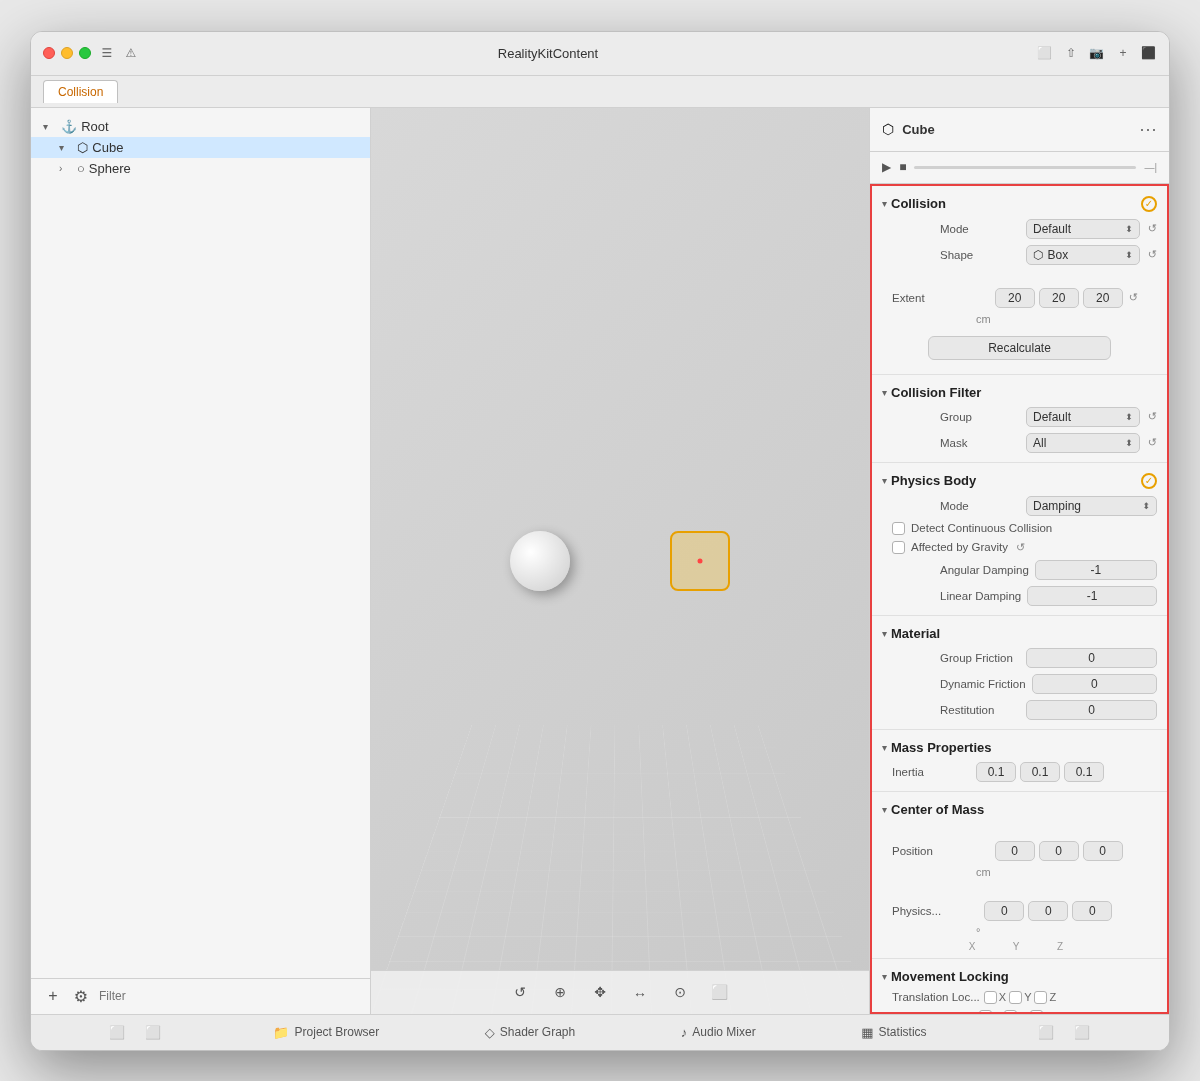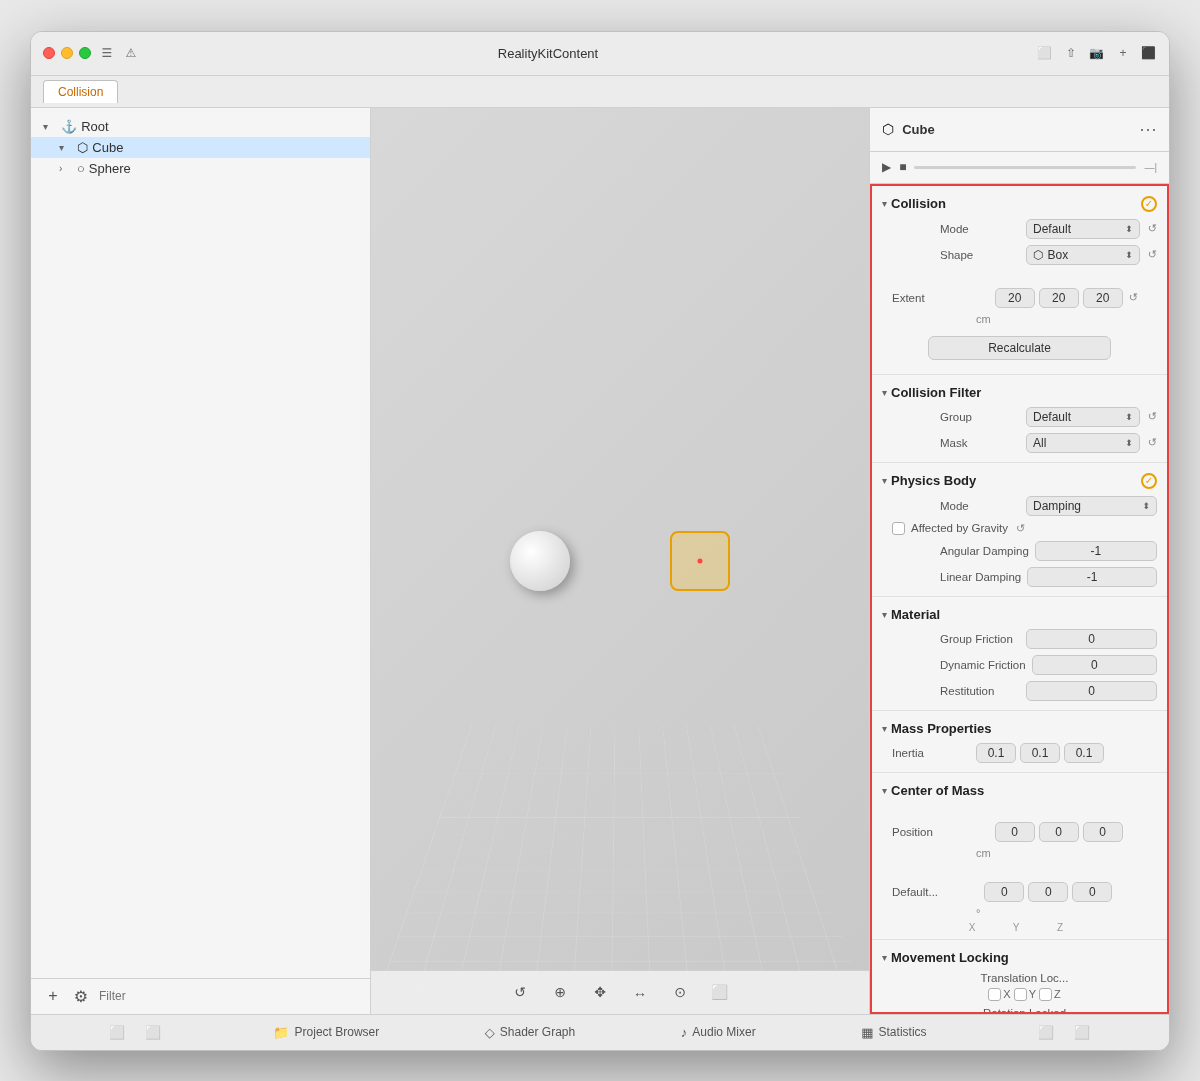--- a/index.html
+++ b/index.html
@@ -378,21 +378,20 @@
       font-size: 10px;
       color: #999;
       min-width: 40px;
       text-align: center;
     }
     .move-lock-row {
       display: flex;
       align-items: center;
       padding: 3px 10px 3px 20px;
       gap: 4px;
-      flex-direction: column;
     }
     .lock-label {
       font-size: 11.5px;
       color: #555;
       min-width: 76px;
     }
     .lock-xyz {
       display: flex;
       align-items: center;
       gap: 3px;
@@ -564,20 +563,24 @@
           </div>
           <div class="prop-row">
             <span class="prop-label">Mode</span>
             <div class="prop-select">
               <span>Damping</span>
               <span class="prop-select-arrow">⬍</span>
             </div>
           </div>
           <div class="checkbox-row">
             <div class="checkbox"></div>
+            <span class="checkbox-label">Detect Continuous Collision</span>
+          </div>
+          <div class="checkbox-row">
+            <div class="checkbox"></div>
             <span class="checkbox-label">Affected by Gravity</span>
             <span class="prop-reset">↺</span>
           </div>
           <div class="prop-row">
             <span class="prop-label">Angular Damping</span>
             <div class="prop-input" style="flex:1;">-1</div>
           </div>
           <div class="prop-row">
             <span class="prop-label">Linear Damping</span>
             <div class="prop-input" style="flex:1;">-1</div>
@@ -622,21 +625,21 @@
             <span class="section-title">Center of Mass</span>
           </div>
           <div class="prop-inputs-row">
             <span class="prop-label">Position</span>
             <span class="prop-unit">cm</span>
             <div class="prop-input">0</div>
             <div class="prop-input">0</div>
             <div class="prop-input">0</div>
           </div>
           <div class="prop-inputs-row">
-            <span class="prop-label">Default...</span>
+            <span class="prop-label">Physics...</span>
             <span class="prop-unit">°</span>
             <div class="prop-input">0</div>
             <div class="prop-input">0</div>
             <div class="prop-input">0</div>
           </div>
           <div class="xyz-labels">
             <span class="xyz-label">X</span>
             <span class="xyz-label">Y</span>
             <span class="xyz-label">Z</span>
           </div>

